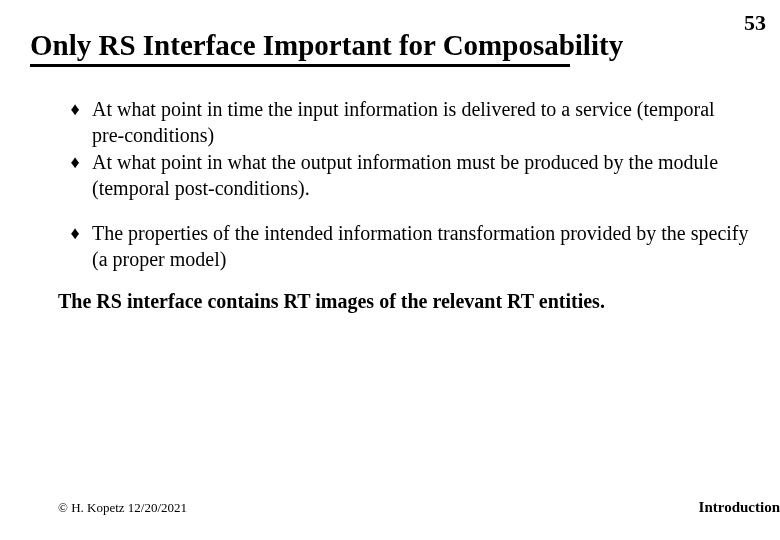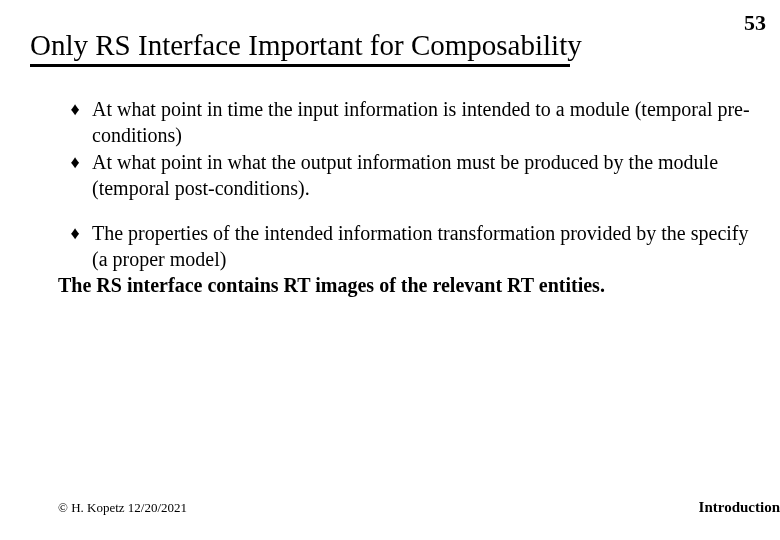--- a/index.html
+++ b/index.html
@@ -17,21 +17,21 @@
     top: 10px;
     right: 14px;
     font-size: 22px;
     font-weight: bold;
   }
   .title {
     position: absolute;
     top: 30px;
     left: 30px;
     font-size: 29px;
-    font-weight: normal;
+    font-weight: bold;
     line-height: 1.05;
   }
   .title-rule {
     position: absolute;
     top: 64px;
     left: 30px;
     width: 540px;
     height: 3px;
     background: #000000;
   }
@@ -52,20 +52,21 @@
   .bullet-row.gap { margin-top: 20px; }
   .bullet-glyph {
     width: 34px;
     flex: 0 0 34px;
     text-align: center;
     font-size: 18px;
     line-height: 1.35;
   }
   .bullet-text { flex: 1 1 auto; }
   .closing {
+    margin-top: 16px;
     font-weight: bold;
   }
   .footer-left {
     position: absolute;
     bottom: 24px;
     left: 58px;
     font-size: 13px;
     font-weight: normal;
   }
   .footer-center {
@@ -83,21 +84,21 @@
 
 <div class="page-number">53</div>
 
 <div class="title">Only RS Interface Important for Composability</div>
 <div class="title-rule"></div>
 
 <div class="content">
 
   <div class="bullet-row">
     <div class="bullet-glyph">♦</div>
-    <div class="bullet-text">At what point in time the  input information is intended to a module (temporal pre-conditions)</div>
+    <div class="bullet-text">At what point in time the  input information is delivered to a service (temporal pre-conditions)</div>
   </div>
 
   <div class="bullet-row">
     <div class="bullet-glyph">♦</div>
     <div class="bullet-text">At what point in what the output information must be produced by the module (temporal post-conditions).</div>
   </div>
 
   <div class="bullet-row gap">
     <div class="bullet-glyph">♦</div>
     <div class="bullet-text">The properties of the intended  information transformation  provided by the specify (a proper model)</div>

